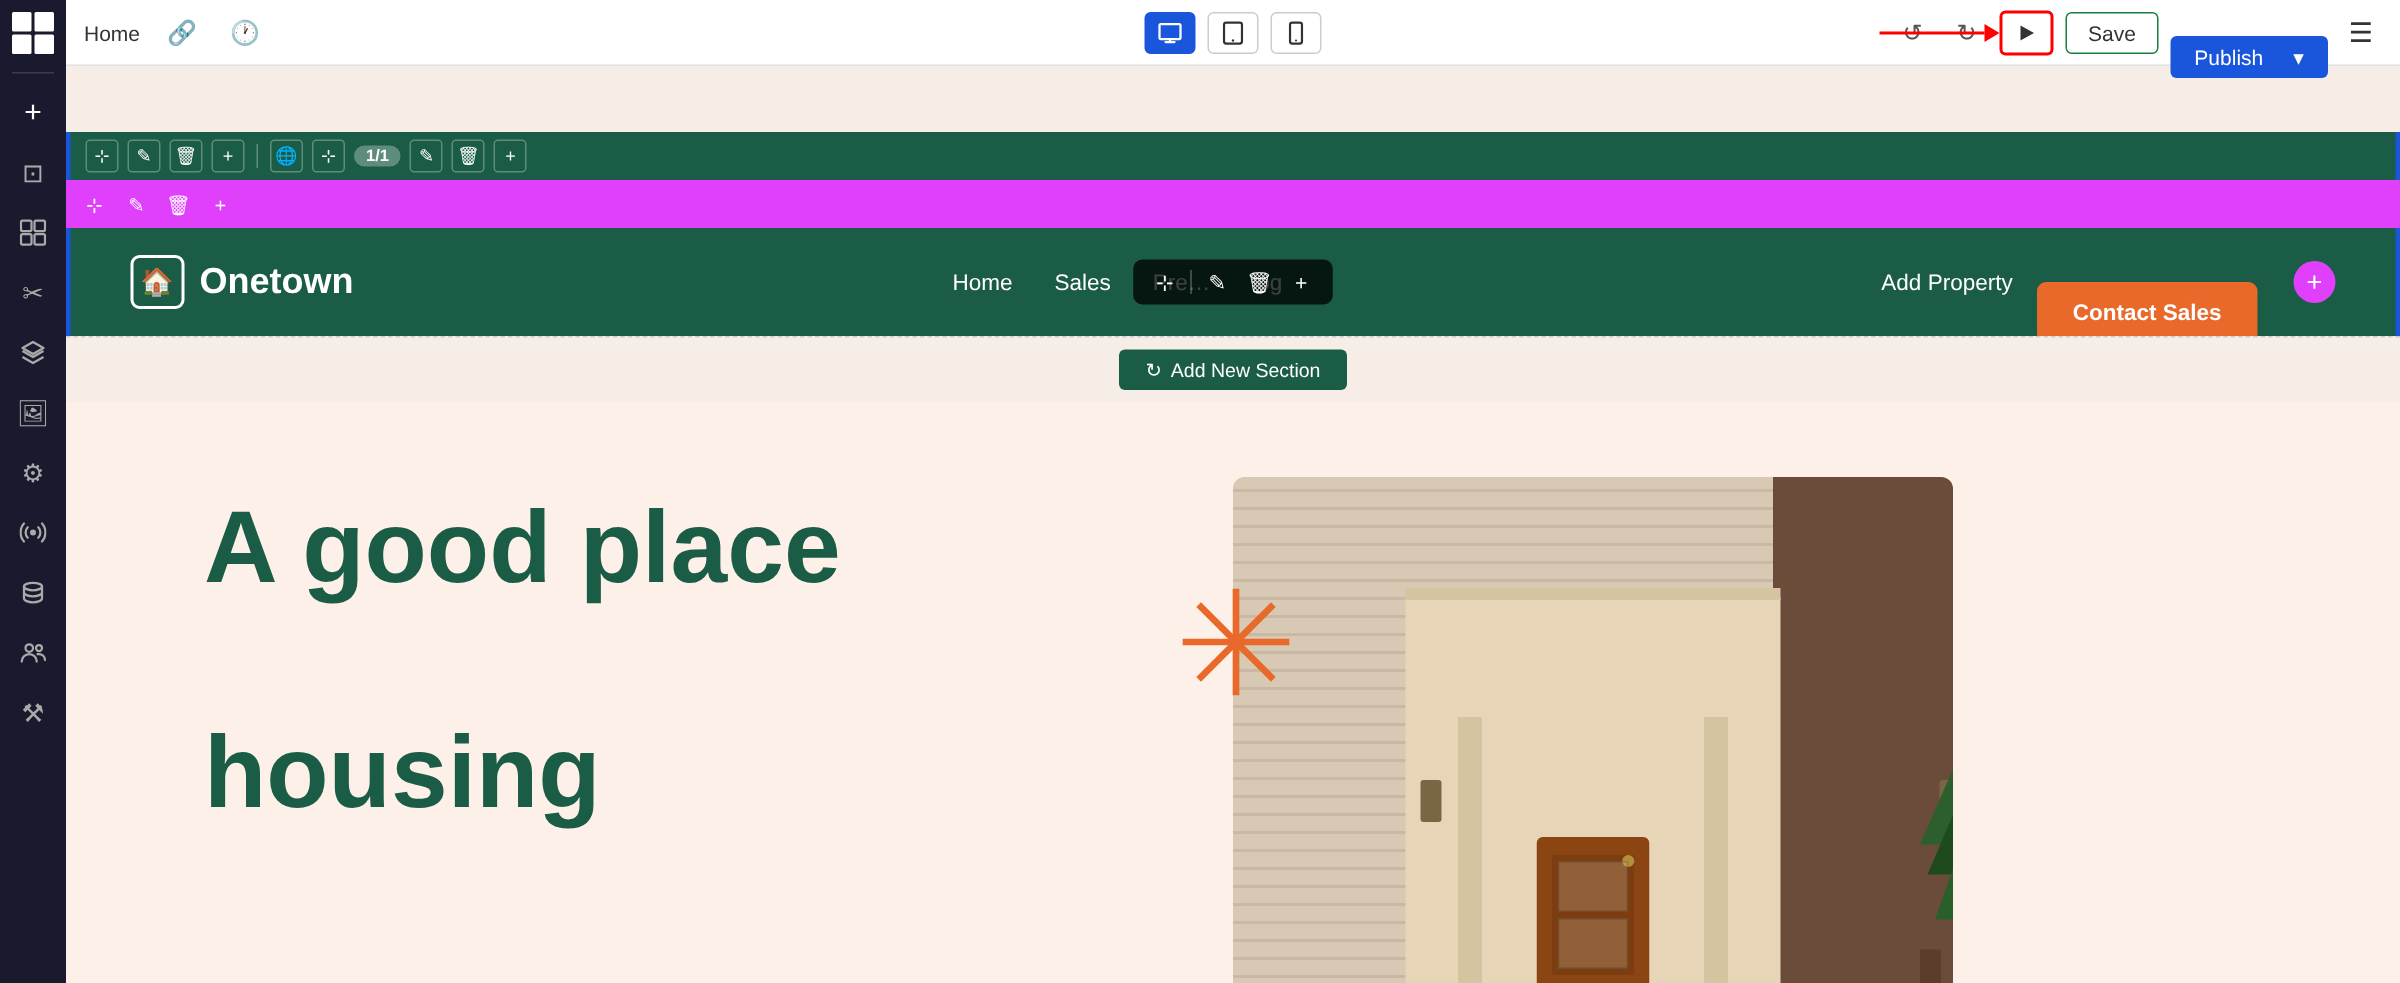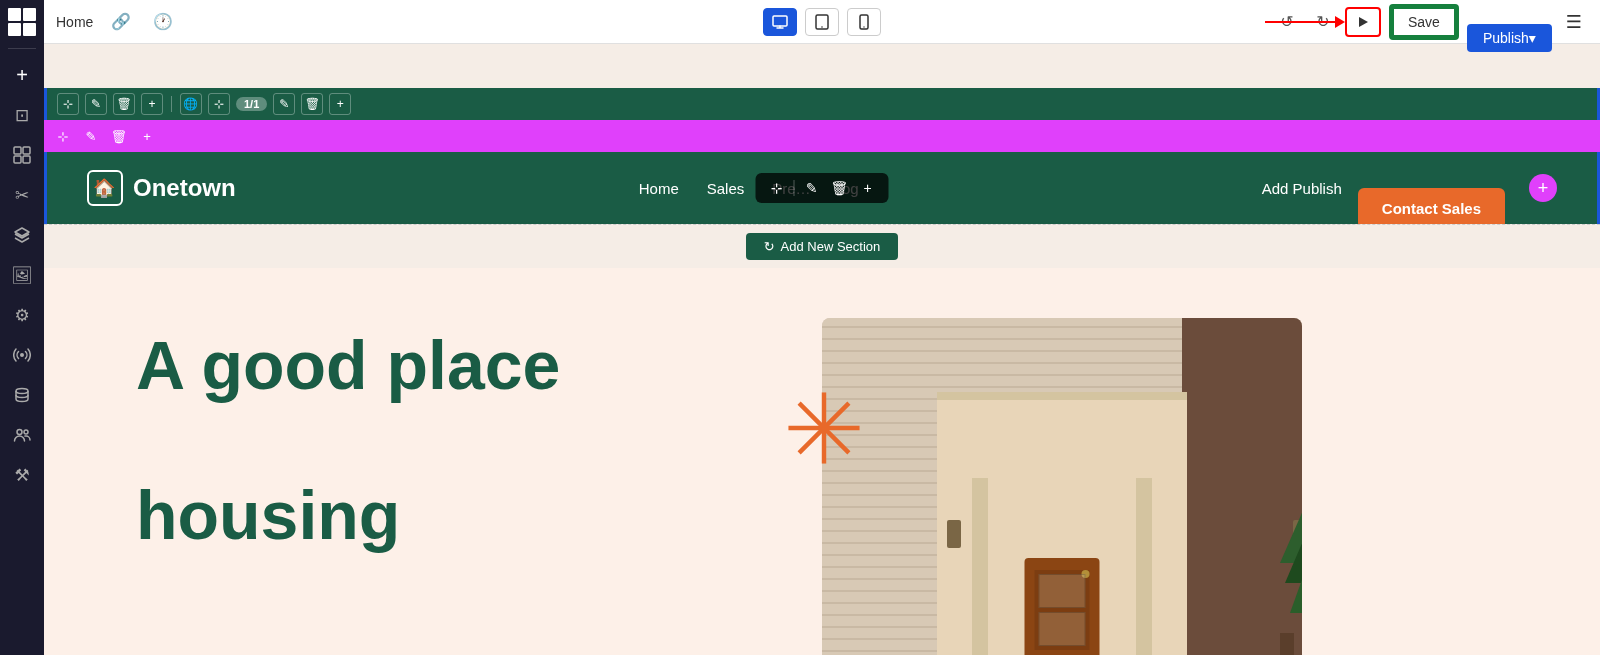--- a/index.html
+++ b/index.html
@@ -29,27 +29,27 @@
     }
     .device-btn.active { background: #1a56db; color: #fff; border-color: #1a56db; }
 
     .preview-btn {
       background: none; border: 2px solid red; cursor: pointer;
       width: 36px; height: 30px; display: flex; align-items: center; justify-content: center;
       border-radius: 4px; font-size: 14px; color: #333;
     }
 
     .save-btn {
-      background: #fff; border: 5px solid #15803d; cursor: pointer;
+      background: #fff; border: 1px solid #15803d; cursor: pointer;
       padding: 5px 14px; border-radius: 4px; font-size: 14px; color: #333;
     }
     .publish-btn {
       background: #1a56db; border: none; cursor: pointer;
       padding: 6px 16px; border-radius: 4px; font-size: 14px; color: #fff;
-      display: flex; align-items: center; gap: 0; font-weight: 500; margin-top: 32px;
+      display: flex; align-items: center; gap: 20px; font-weight: 500; margin-top: 32px;
     }
     .menu-btn {
       background: none; border: none; cursor: pointer;
       font-size: 18px; color: #333; padding: 4px 6px;
     }
 
     
     .left-sidebar {
       position: fixed; left: 0; top: 0; bottom: 0;
       width: 44px; background: #1a1a2e; display: flex; flex-direction: column;
@@ -342,21 +342,21 @@
 
     <div class="nav-floating-toolbar">
       <div class="nav-floating-icon">⊹</div>
       <div class="nav-floating-divider"></div>
       <div class="nav-floating-icon">✎</div>
       <div class="nav-floating-icon">🗑</div>
       <div class="nav-floating-icon">+</div>
     </div>
 
     <div class="nav-right">
-      <span class="add-property-btn">Add Publish</span>
+      <span class="add-property-btn">Add Property</span>
       <button class="contact-sales-btn">Contact Sales</button>
       <button class="nav-plus-btn">+</button>
     </div>
   </div>
 
   <div class="add-new-section-btn">
     <button class="add-new-section-inner">
       <span>↻</span>
       <span>Add New Section</span>
     </button>

